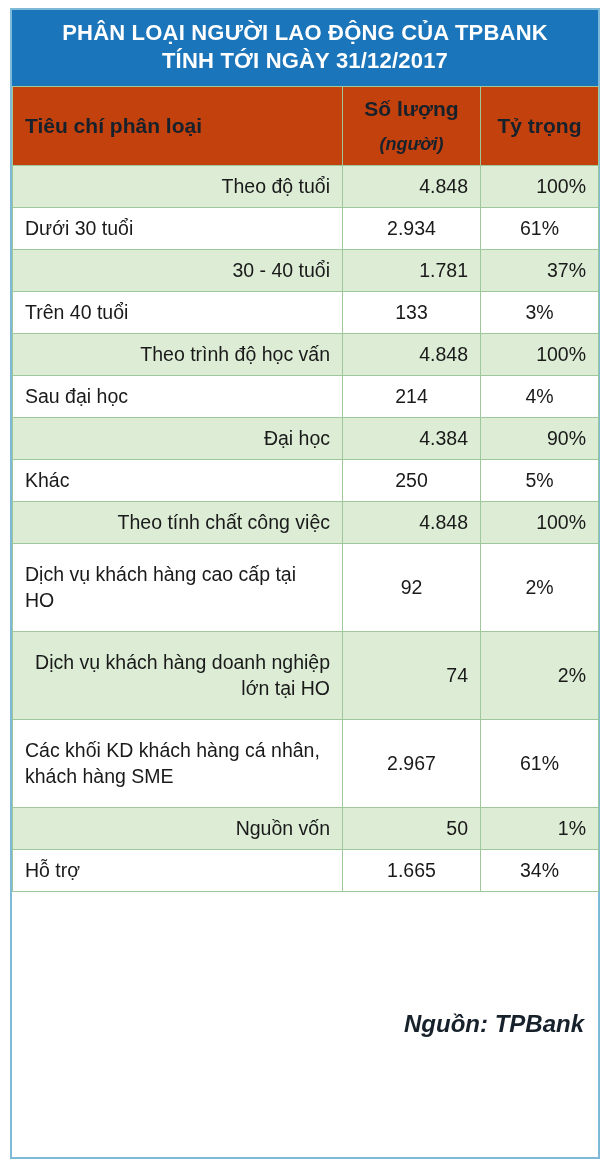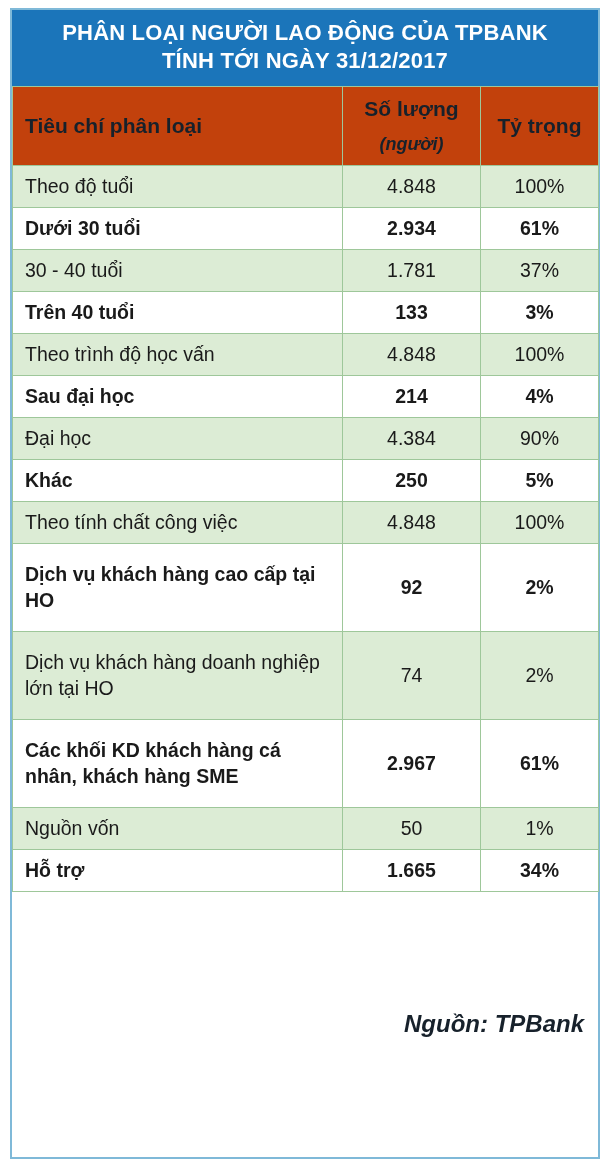--- a/index.html
+++ b/index.html
@@ -84,24 +84,24 @@
   }
   tbody td.crit {
     text-align: left;
     line-height: 1.3;
   }
   tbody td.num, tbody td.pct {
     text-align: center;
   }
   tbody tr.shade td {
     background: #dcecd5;
+    text-align: right;
   }
   tbody tr.plain td {
     background: #ffffff;
-    font-weight: bold;
   }
   tbody tr.tall td {
     height: 88px;
   }
   .footer {
     flex: 1;
     background: #ffffff;
     display: flex;
     align-items: center;
     justify-content: flex-end;

